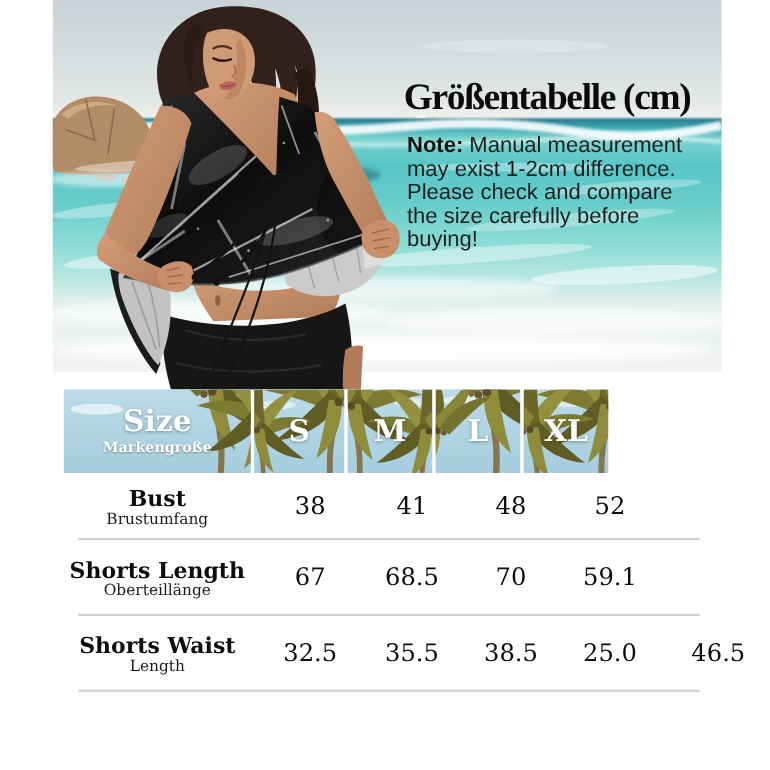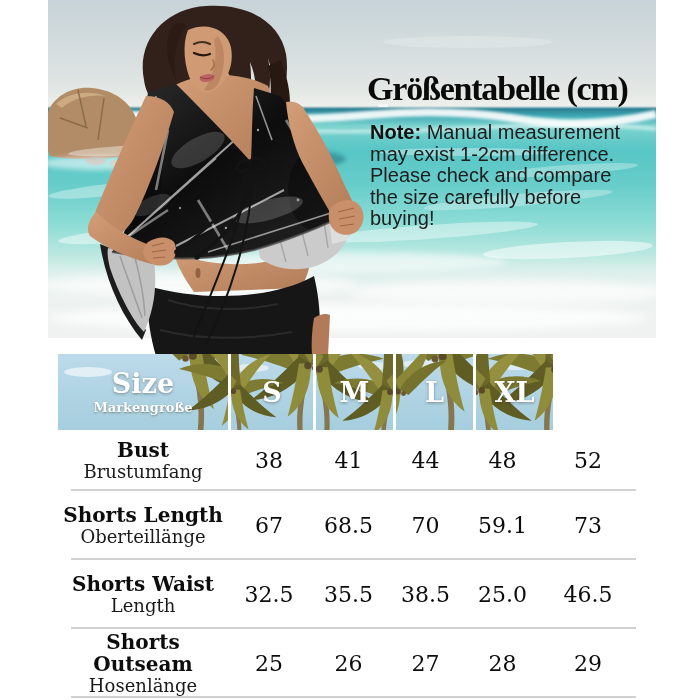--- a/index.html
+++ b/index.html
@@ -29,26 +29,26 @@
   .hcell{position:relative;overflow:hidden;background:linear-gradient(180deg,#bcdaea,#a6cede);
     display:flex;flex-direction:column;align-items:center;justify-content:center;}
   .hcell .palmbg{position:absolute;inset:0;width:100%;height:100%;}
   .hlabel{position:relative;z-index:2;font-family:"DejaVu Serif",serif;font-weight:700;
     color:#fff;font-size:27px;line-height:1;text-shadow:0 1px 3px rgba(40,40,20,.45);}
   .hsub{position:relative;z-index:2;font-family:"DejaVu Serif",serif;font-weight:700;
     color:#fff;font-size:13px;margin-top:3px;text-shadow:0 1px 2px rgba(40,40,20,.45);}
 
   .tbody{position:absolute;left:58px;top:430px;width:592px;z-index:6;}
   .trow{position:relative;display:grid;grid-template-columns:170px 82px 77px 77px 77px 94px;
-    column-gap:0;height:69px;align-items:center;}
+    column-gap:13px;height:69px;align-items:center;}
   .trow:first-child{height:61px;}
   .trow::after{content:"";position:absolute;left:13px;right:14px;bottom:0;height:2px;background:#d2d2d2;}
   .tlabel{text-align:center;color:#0d0d0d;}
   .tl-main{font-family:"DejaVu Serif",serif;font-weight:700;font-size:20px;line-height:1.1;}
-  .tl-sub{font-family:"DejaVu Serif",serif;font-size:18px;margin-top:0;color:#1a1a1a;}
+  .tl-sub{font-family:"DejaVu Serif",serif;font-size:14px;margin-top:0;color:#1a1a1a;}
   .tcell{text-align:center;font-family:"DejaVu Serif",serif;font-weight:400;font-size:22px;color:#0c0c0c;}
 </style>
 </head>
 <body>
 
 <svg width="0" height="0" style="position:absolute" aria-hidden="true">
   <defs>
     <linearGradient id="skinGrad" x1="0" y1="0" x2="1" y2="1">
       <stop offset="0" stop-color="#d29d77"></stop>
         <stop offset="1" stop-color="#b27c58"></stop>
@@ -247,52 +247,39 @@
   </div>
 
   <div class="tbody">
       <div class="trow">
         <div class="tlabel">
           <div class="tl-main">Bust</div>
           <div class="tl-sub">Brustumfang</div>
         </div>
         <div class="tcell">38</div>
         <div class="tcell">41</div>
-        <div class="tcell">44</div>
         <div class="tcell">48</div>
         <div class="tcell">52</div>
       </div>
       <div class="trow">
         <div class="tlabel">
           <div class="tl-main">Shorts Length</div>
           <div class="tl-sub">Oberteillänge</div>
         </div>
         <div class="tcell">67</div>
         <div class="tcell">68.5</div>
         <div class="tcell">70</div>
         <div class="tcell">59.1</div>
-        <div class="tcell">73</div>
       </div>
       <div class="trow">
         <div class="tlabel">
           <div class="tl-main">Shorts Waist</div>
           <div class="tl-sub">Length</div>
         </div>
         <div class="tcell">32.5</div>
         <div class="tcell">35.5</div>
         <div class="tcell">38.5</div>
         <div class="tcell">25.0</div>
         <div class="tcell">46.5</div>
       </div>
-      <div class="trow">
-        <div class="tlabel">
-          <div class="tl-main">Shorts Outseam</div>
-          <div class="tl-sub">Hosenlänge</div>
-        </div>
-        <div class="tcell">25</div>
-        <div class="tcell">26</div>
-        <div class="tcell">27</div>
-        <div class="tcell">28</div>
-        <div class="tcell">29</div>
-      </div>
     </div>
 
 </div>
 
 </body></html>

